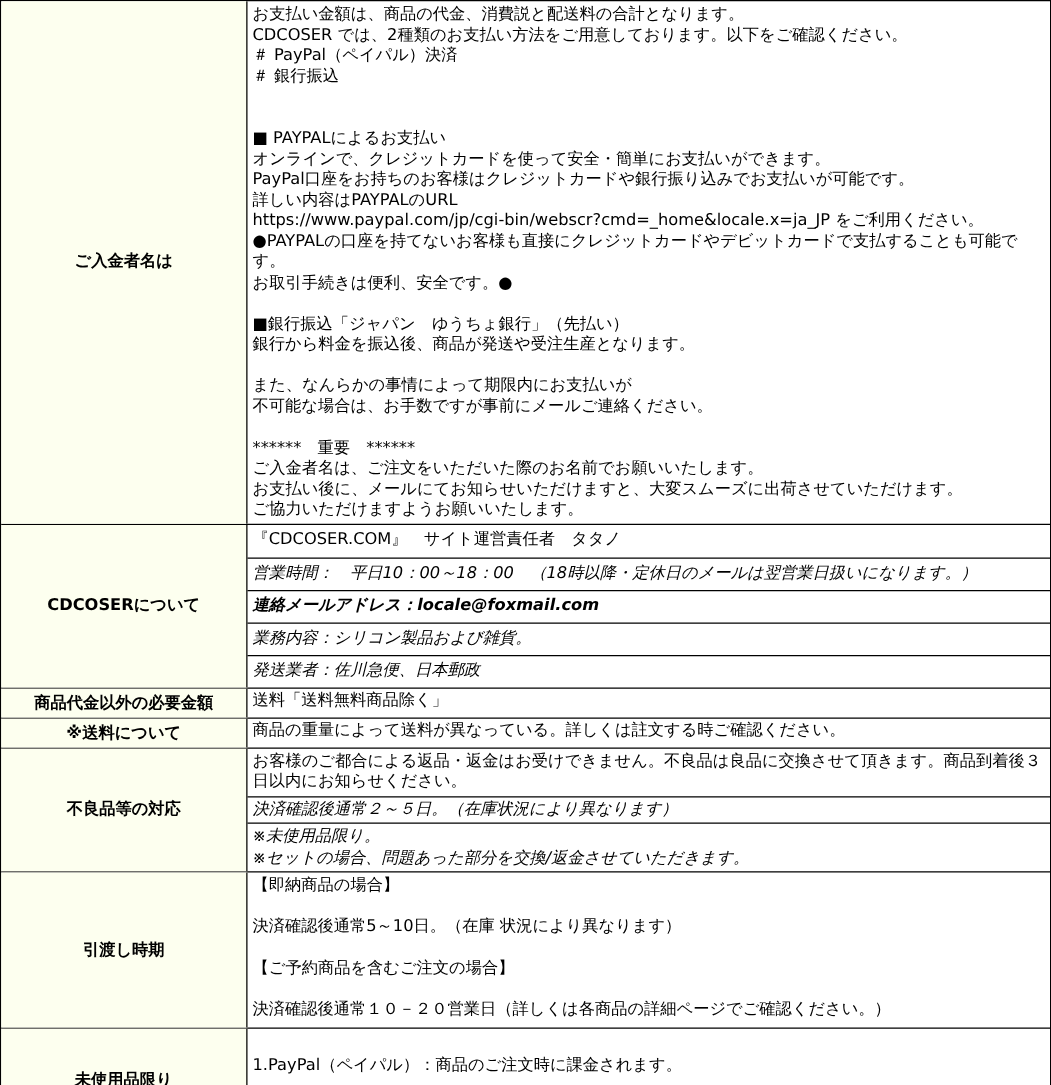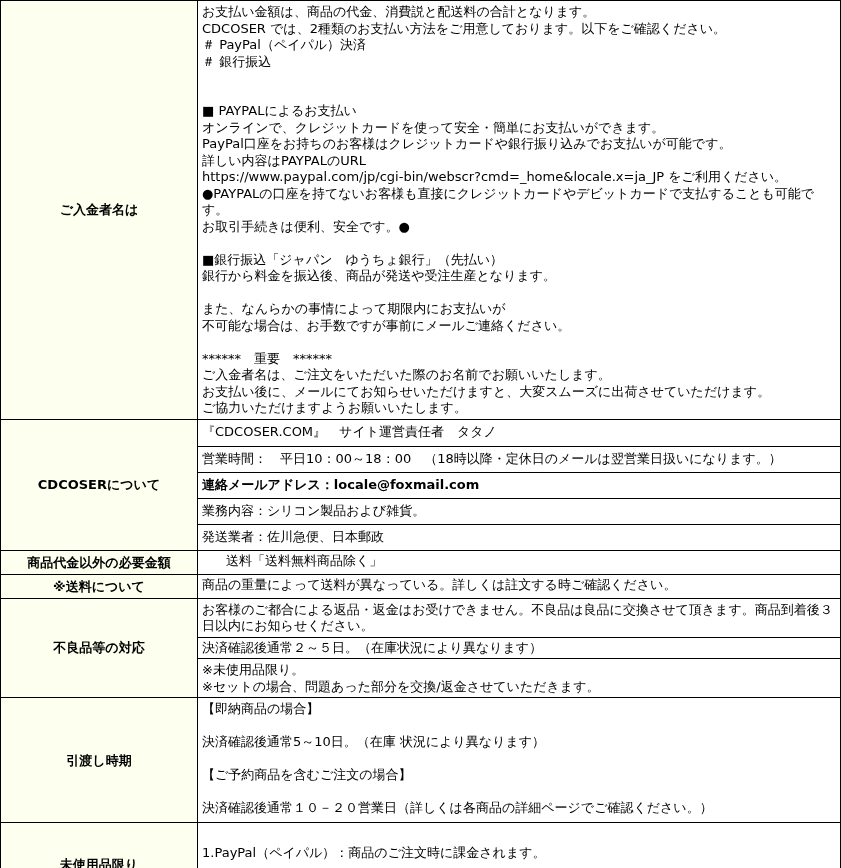--- a/index.html
+++ b/index.html
@@ -31,28 +31,28 @@
     line-height: 17px;
   }
   .bodycol { flex: 1; display: flex; flex-direction: column; min-width: 0; }
   .cell {
     display: flex;
     align-items: center;
     padding: 2px 4px;
     line-height: 16.5px;
   }
   .cell.top { align-items: flex-end; padding-top: 3px; }
-  .cell + .cell { border-top: 1px solid #000000; }
+  .cell + .cell { border-top: 1px solid #000000; font-style: italic; }
   .txt { white-space: pre-wrap; word-break: break-all; }
   .bold { font-weight: bold; }
 
   
   .r1 { min-height: 397px; }
   .r2 .cell { min-height: 26px; }
-  .r3 { min-height: 24px; gap: 24px; }
+  .r3 { min-height: 24px; }
   .r4 { min-height: 24px; justify-content: center; }
   .r5-c1 { min-height: 34px; }
   .r5-c2 { min-height: 17px; }
   .r5-c3 { min-height: 32px; }
   .r6 { min-height: 125px; }
   .r7 .cell { min-height: 20px; margin-top: 20px; }
   .r8 { min-height: 20px; }
 </style>
 </head>
 <body>

